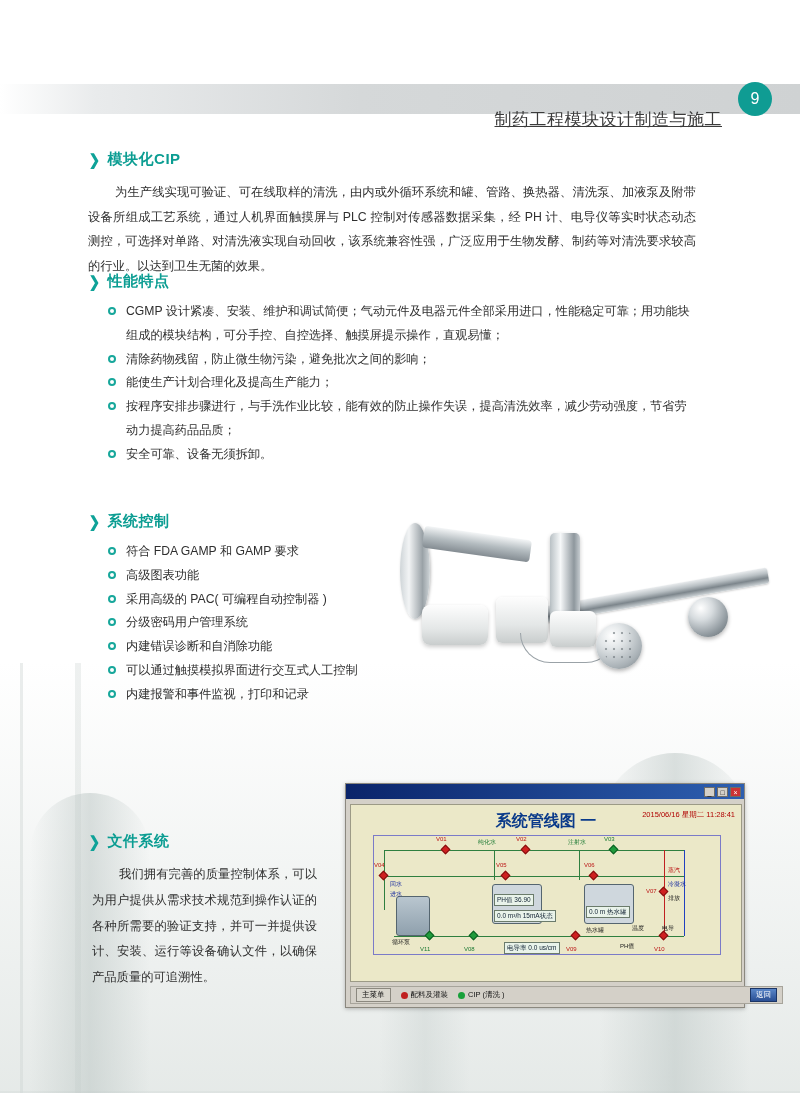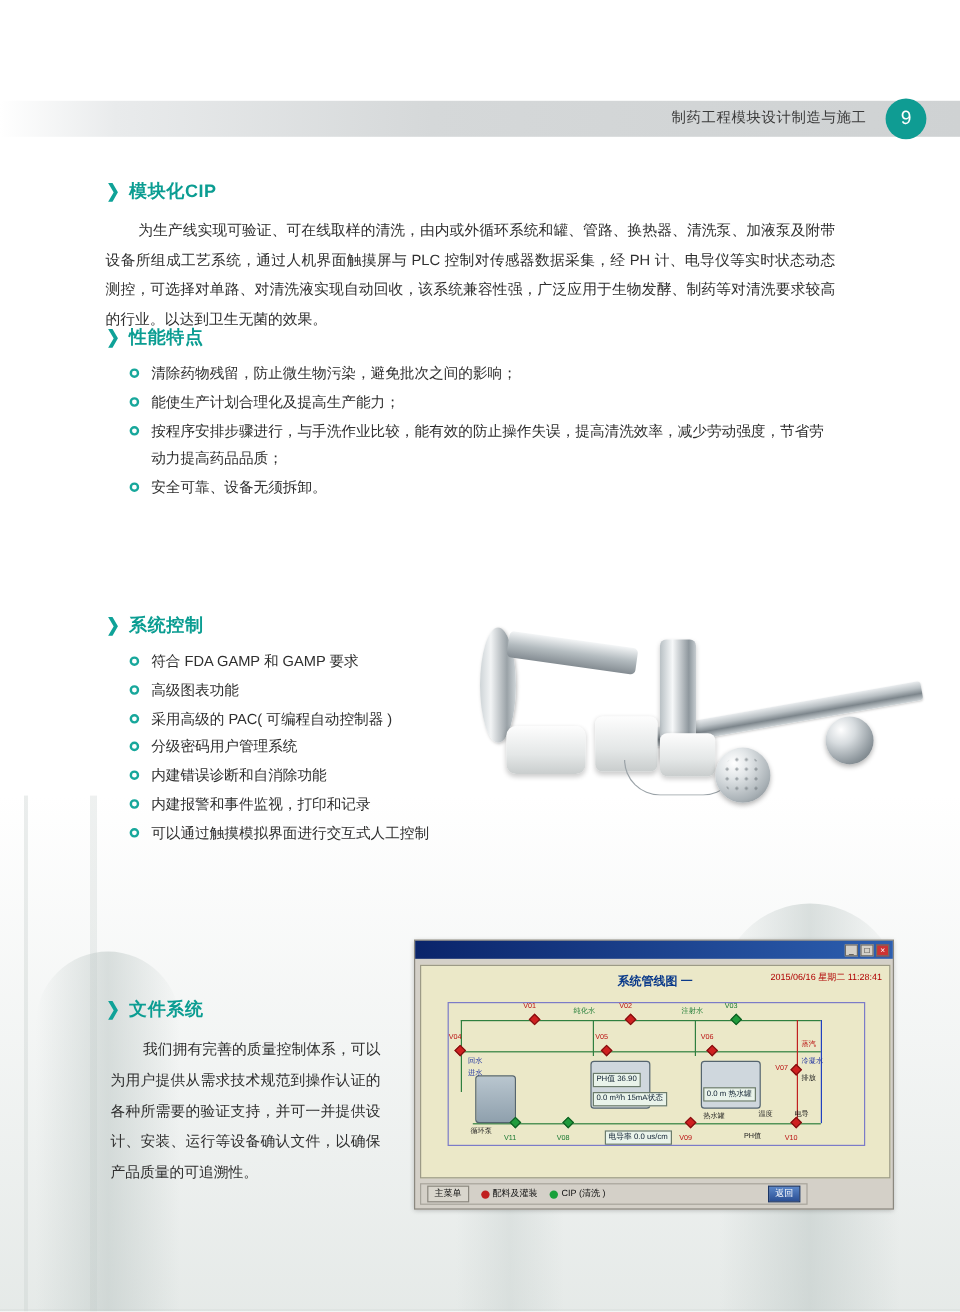--- a/index.html
+++ b/index.html
@@ -41,23 +41,24 @@
   .bg-vessel.v2 { left: 600px; width: 150px; height: 340px; border-radius: 75px 75px 0 0;}
   .bg-vessel.v3 { left: 380px; width: 90px; height: 240px; border-radius: 45px 45px 0 0; opacity:.6;}
 
   
   .header {
     position: absolute; top: 84px; left: 0;
     width: 800px; height: 30px;
     background: linear-gradient(to right, #ffffff 0%, #e9ebec 12%, #d5d8d9 45%, #cfd2d3 100%);
   }
   .header-title {
-    position: absolute; right: 78px; top: 90px;
-    font-size: 12px; color: #3b3b3b;
+    position: absolute; right: 78px; top: 108px;
+    font-size: 17px; color: #3b3b3b;
     letter-spacing: .5px;
+    text-decoration: underline;
   }
   .page-badge {
     position: absolute; right: 28px; top: 82px;
     width: 34px; height: 34px; border-radius: 50%;
     background: #0f9c93;
     color: #fff; font-size: 16px;
     display: flex; align-items: center; justify-content: center;
   }
 
   
@@ -186,21 +187,21 @@
   }
   .hmi-btns span.close { background: #c33; color: #fff; }
   .hmi-canvas {
     position: absolute; left: 4px; top: 20px;
     width: 392px; height: 178px;
     background: #ebe8c8;
     border: 1px solid #9c9a86;
   }
   .hmi-head {
     position: absolute; top: 6px; left: 0; width: 100%;
-    text-align: center; font-size: 10px; color: #0a3a8a; font-weight: bold;
+    text-align: center; font-size: 16px; color: #0a3a8a; font-weight: bold;
   }
   .hmi-clock {
     position: absolute; top: 5px; right: 6px;
     font-size: 7.5px; color: #b00000;
   }
   .sch {
     position: absolute; left: 22px; top: 30px;
     width: 348px; height: 120px;
     border: 1px solid #7b7bc8;
   }
@@ -226,21 +227,21 @@
   .valve.g { background:#1f9b3c; border-color:#0e5d22;}
   .digi {
     position: absolute;
     background: #e9f3ea; border: 1px solid #6b7b6b;
     font-size: 6.5px; color: #123;
     padding: 1px 2px; line-height: 1.25;
     white-space: nowrap;
   }
   .hmi-footer {
     position: absolute; left: 4px; bottom: 3px;
-    width: 323px; height: 18px;
+    width: 433px; height: 18px;
     background: #d4d0c8; border: 1px solid #a7a49b;
     display: flex; align-items: center; gap: 10px;
     padding: 0 5px;
   }
   .fbtn {
     font-size: 7.5px; color: #111;
     background: #d9d6cd; border: 1px solid #8b887f;
     padding: 1px 5px;
   }
   .fled { width: 7px; height: 7px; border-radius: 50%; background: #c02020; display:inline-block; margin-right:3px;}
@@ -267,38 +268,39 @@
 </div>
 <div class="para" style="left:88px; top:180px; width:608px;">
   <span class="indent"></span><span>为生产线实现可验证、可在线取样的清洗，由内或外循环系统和罐、管路、换热器、清洗泵、加液泵及附带设备所组成工艺系统，通过人机界面触摸屏与 PLC 控制对传感器数据采集，经 PH 计、电导仪等实时状态动态测控，可选择对单路、对清洗液实现自动回收，该系统兼容性强，广泛应用于生物发酵、制药等对清洗要求较高的行业。以达到卫生无菌的效果。</span>
 </div>
 
 <div class="sec" style="left:88px; top:272px;">
   <span class="chev">❯</span>
   <span class="sec-title">性能特点</span>
 </div>
 <ul class="bullets" style="left:108px; top:300px; width:588px;">
+  <li><span class="dot"></span><span>CGMP 设计紧凑、安装、维护和调试简便；气动元件及电器元件全部采用进口，性能稳定可靠；用功能块组成的模块结构，可分手控、自控选择、触摸屏提示操作，直观易懂；</span></li>
   <li><span class="dot"></span><span>清除药物残留，防止微生物污染，避免批次之间的影响；</span></li>
   <li><span class="dot"></span><span>能使生产计划合理化及提高生产能力；</span></li>
   <li><span class="dot"></span><span>按程序安排步骤进行，与手洗作业比较，能有效的防止操作失误，提高清洗效率，减少劳动强度，节省劳动力提高药品品质；</span></li>
   <li><span class="dot"></span><span>安全可靠、设备无须拆卸。</span></li>
 </ul>
 
 <div class="sec" style="left:88px; top:512px;">
   <span class="chev">❯</span>
   <span class="sec-title">系统控制</span>
 </div>
 <ul class="bullets" style="left:108px; top:540px; width:300px;">
   <li><span class="dot"></span><span>符合 FDA GAMP 和 GAMP 要求</span></li>
   <li><span class="dot"></span><span>高级图表功能</span></li>
   <li><span class="dot"></span><span>采用高级的 PAC( 可编程自动控制器 )</span></li>
   <li><span class="dot"></span><span>分级密码用户管理系统</span></li>
   <li><span class="dot"></span><span>内建错误诊断和自消除功能</span></li>
+  <li><span class="dot"></span><span>可以通过触摸模拟界面进行交互式人工控制</span></li>
   <li><span class="dot"></span><span>内建报警和事件监视，打印和记录</span></li>
-  <li><span class="dot"></span><span>可以通过触摸模拟界面进行交互式人工控制</span></li>
 </ul>
 
 <div class="photo-montage">
   <div class="pipe"></div>
   <div class="flange"></div>
   <div class="tube-v"></div>
   <div class="body-cyl"></div>
   <div class="white-fit w1"></div>
   <div class="white-fit w2"></div>
   <div class="white-fit w3"></div>

